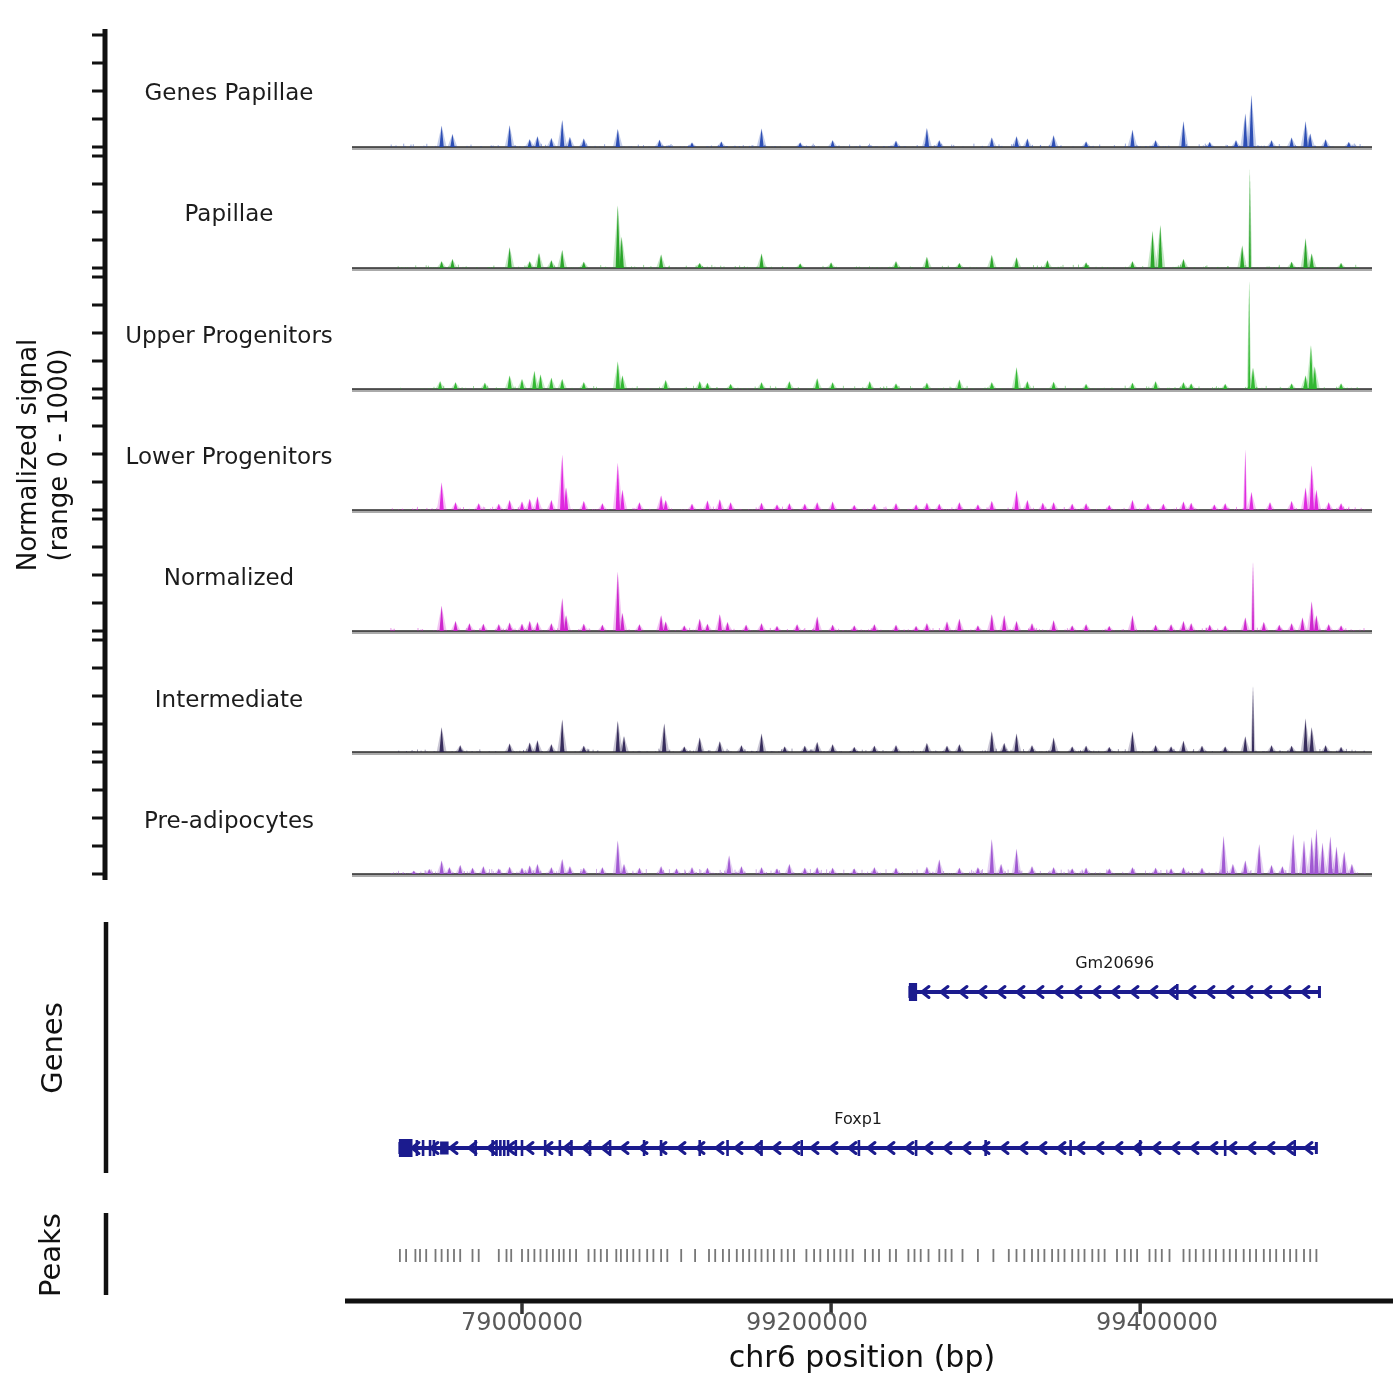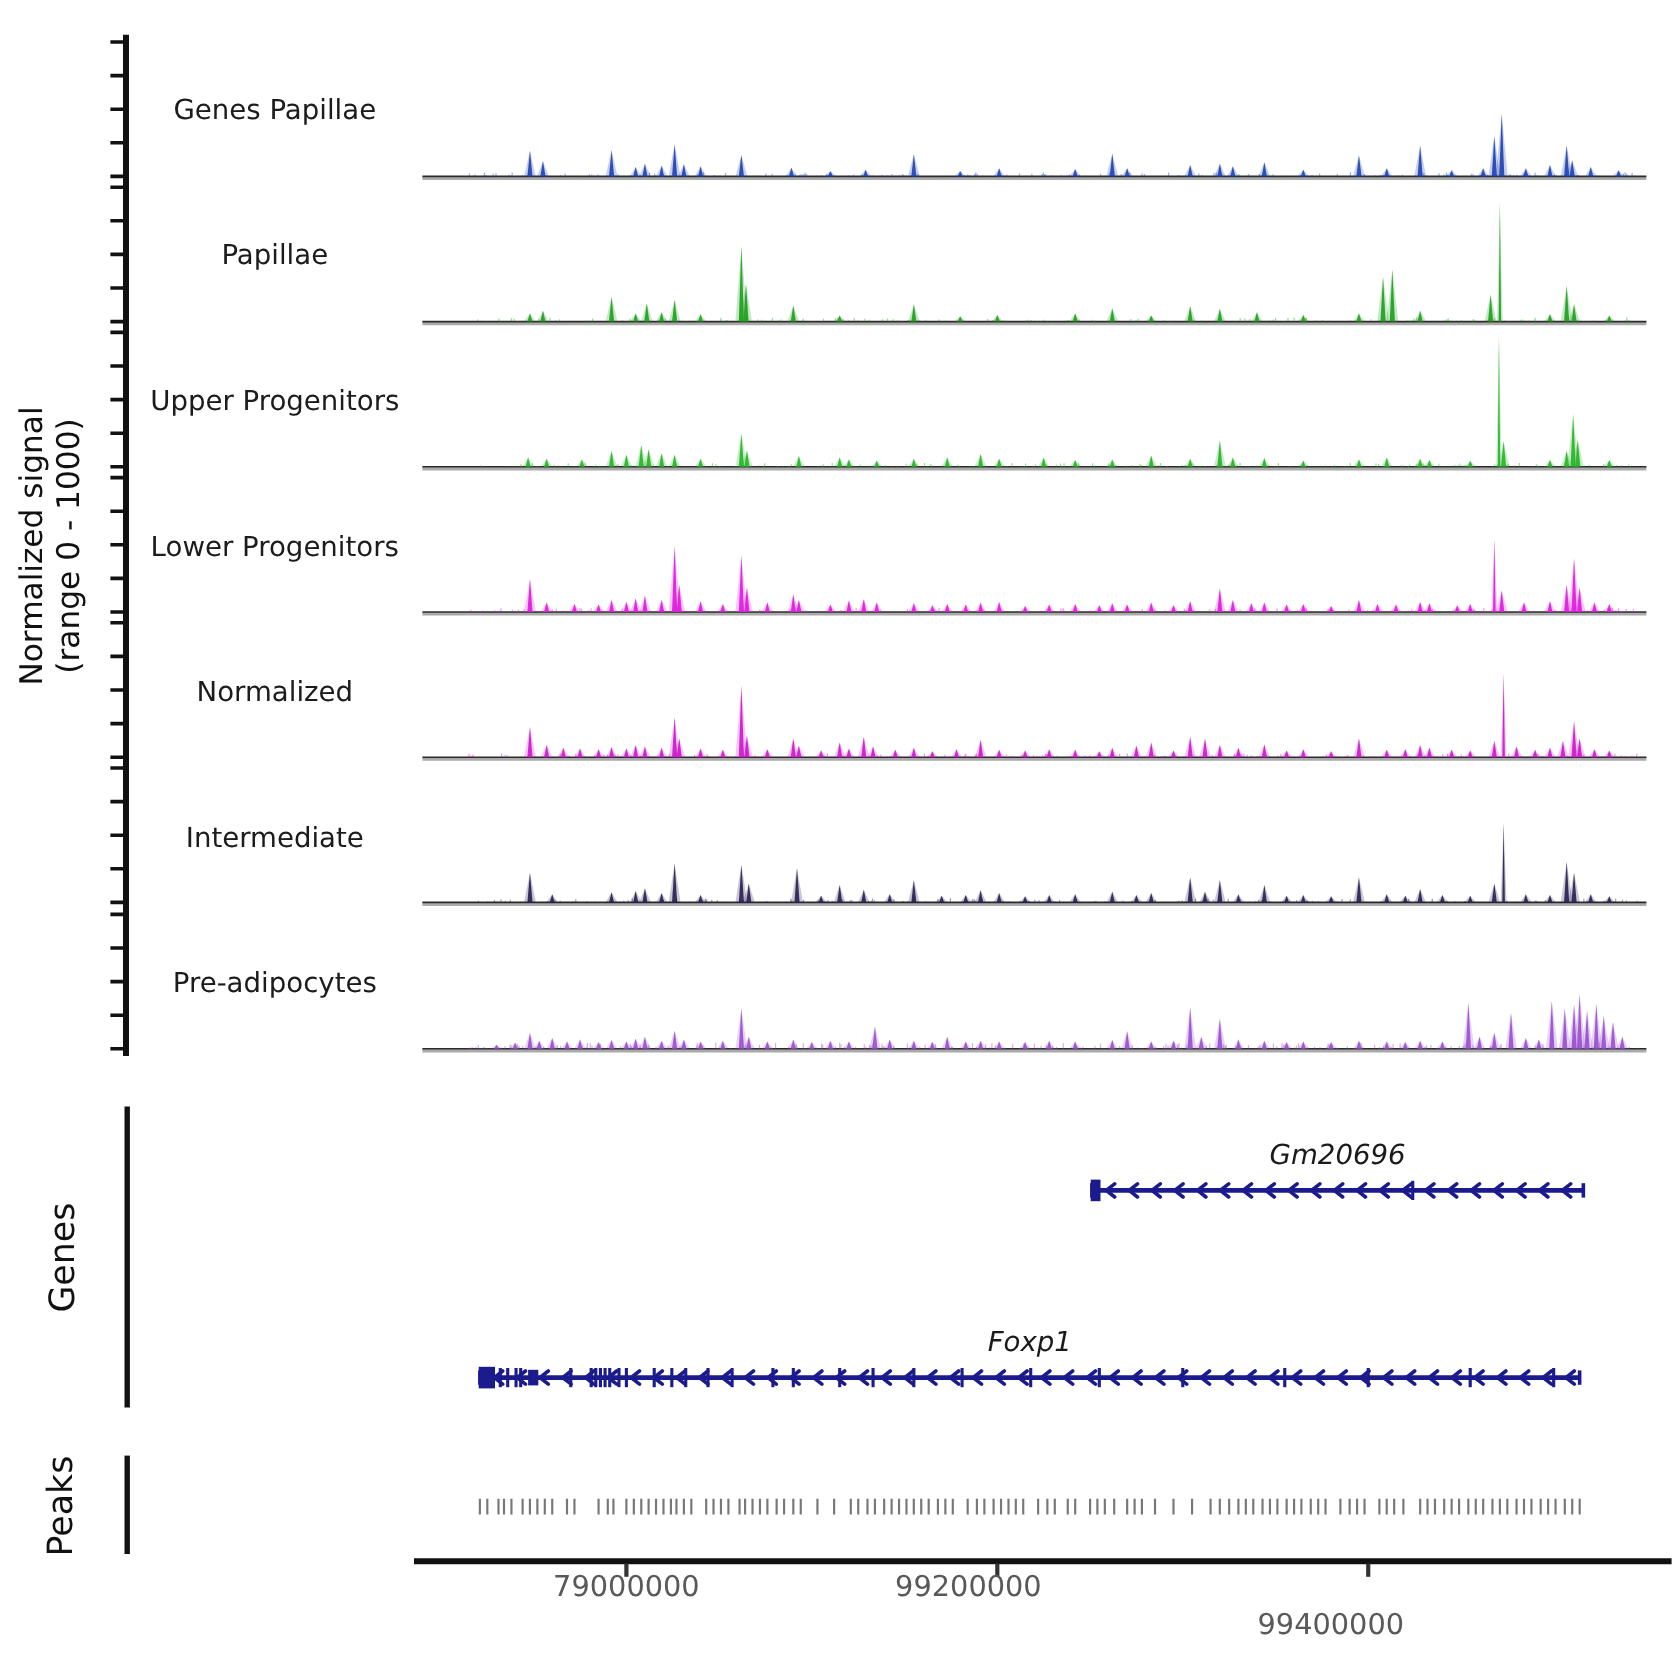--- a/index.html
+++ b/index.html
@@ -6,22 +6,22 @@
   #figure{position:relative;width:1400px;height:1400px;background:#ffffff;
           font-family:"DejaVu Sans","Liberation Sans",sans-serif;overflow:hidden;color:#1a1a1a;}
   #plot{position:absolute;left:0;top:0;}
   .tracklab{position:absolute;left:108px;width:242px;height:32px;line-height:32px;
             text-align:center;font-size:23px;color:#1c1c1c;}
   .rot{transform:rotate(-90deg);}
   .ylab{position:absolute;left:-186px;top:423px;width:460px;height:64px;text-align:center;
         font-size:26px;line-height:31px;color:#111;white-space:pre-line;}
   .seclab{position:absolute;width:160px;height:38px;text-align:center;font-size:29px;
           line-height:38px;color:#111;}
-  .genelab{position:absolute;width:220px;height:24px;text-align:center;font-size:23px;
-           line-height:24px;color:#1a1a1a;font-style:italic;}
+  .genelab{position:absolute;width:220px;height:24px;text-align:center;font-size:16px;
+           line-height:24px;color:#1a1a1a;}
   .xtick{position:absolute;top:1308px;width:170px;height:28px;text-align:center;
          font-size:24px;line-height:28px;color:#595959;}
   .xtitle{position:absolute;left:612px;top:1338px;width:500px;height:38px;text-align:center;
           font-size:30px;line-height:38px;color:#111;}
 </style>
 </head>
 <body>
 
 <div id="figure">
 
@@ -808,15 +808,16 @@
   <div class="tracklab" style="top:804px">Pre-adipocytes</div>
 
   <div class="seclab rot" style="left:-28px;top:1029px">Genes</div>
   <div class="seclab rot" style="left:-30px;top:1236px">Peaks</div>
 
   <div class="genelab" id="gene-label-0" style="left: 1004.68px; top: 951px;">Gm20696</div>
   <div class="genelab" id="gene-label-1" style="left: 748.136px; top: 1107px;">Foxp1</div>
 
   <div class="xtick" id="xtick-0" style="left: 437px;">79000000</div>
   <div class="xtick" id="xtick-1" style="left: 722px;">99200000</div>
-  <div class="xtick" id="xtick-2" style="left: 1024px; margin-top: 32px;">99400000</div>
+  <div class="xtick" id="xtick-2" style="left: 1072px;">99400000</div>
 
+  <div class="xtitle">chr6 position (bp)</div>
 </div>
 
 </body></html>

